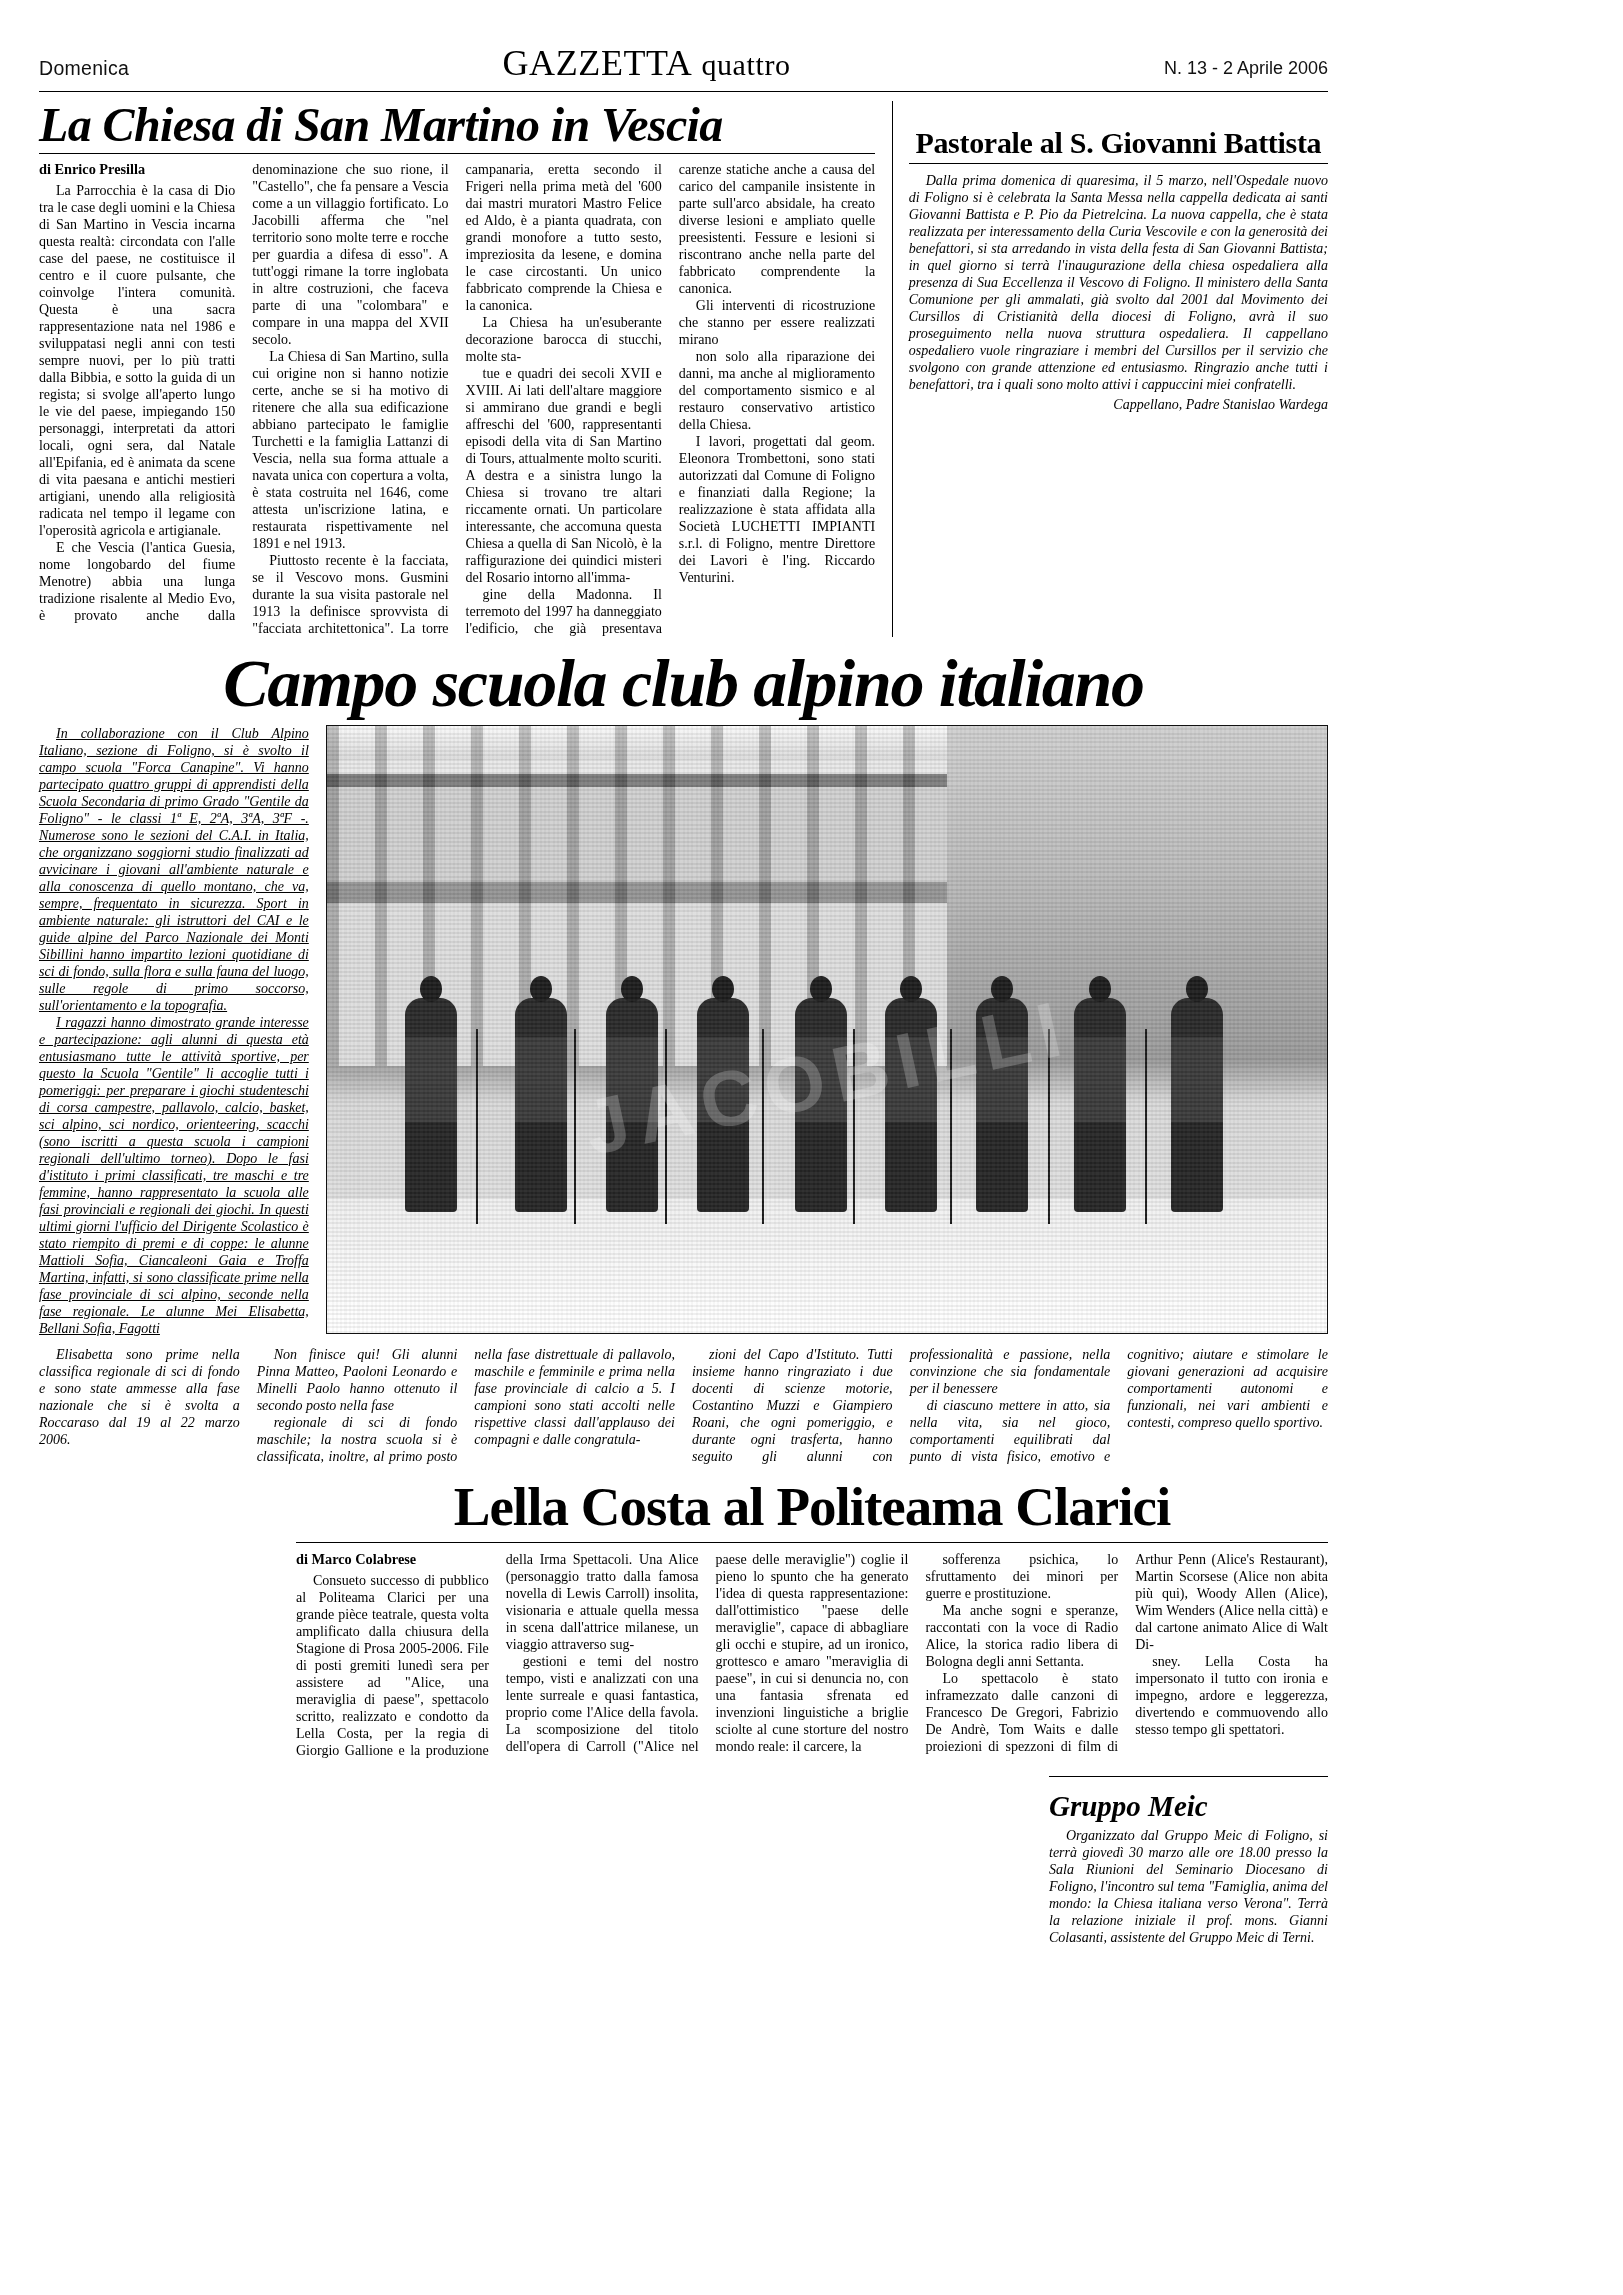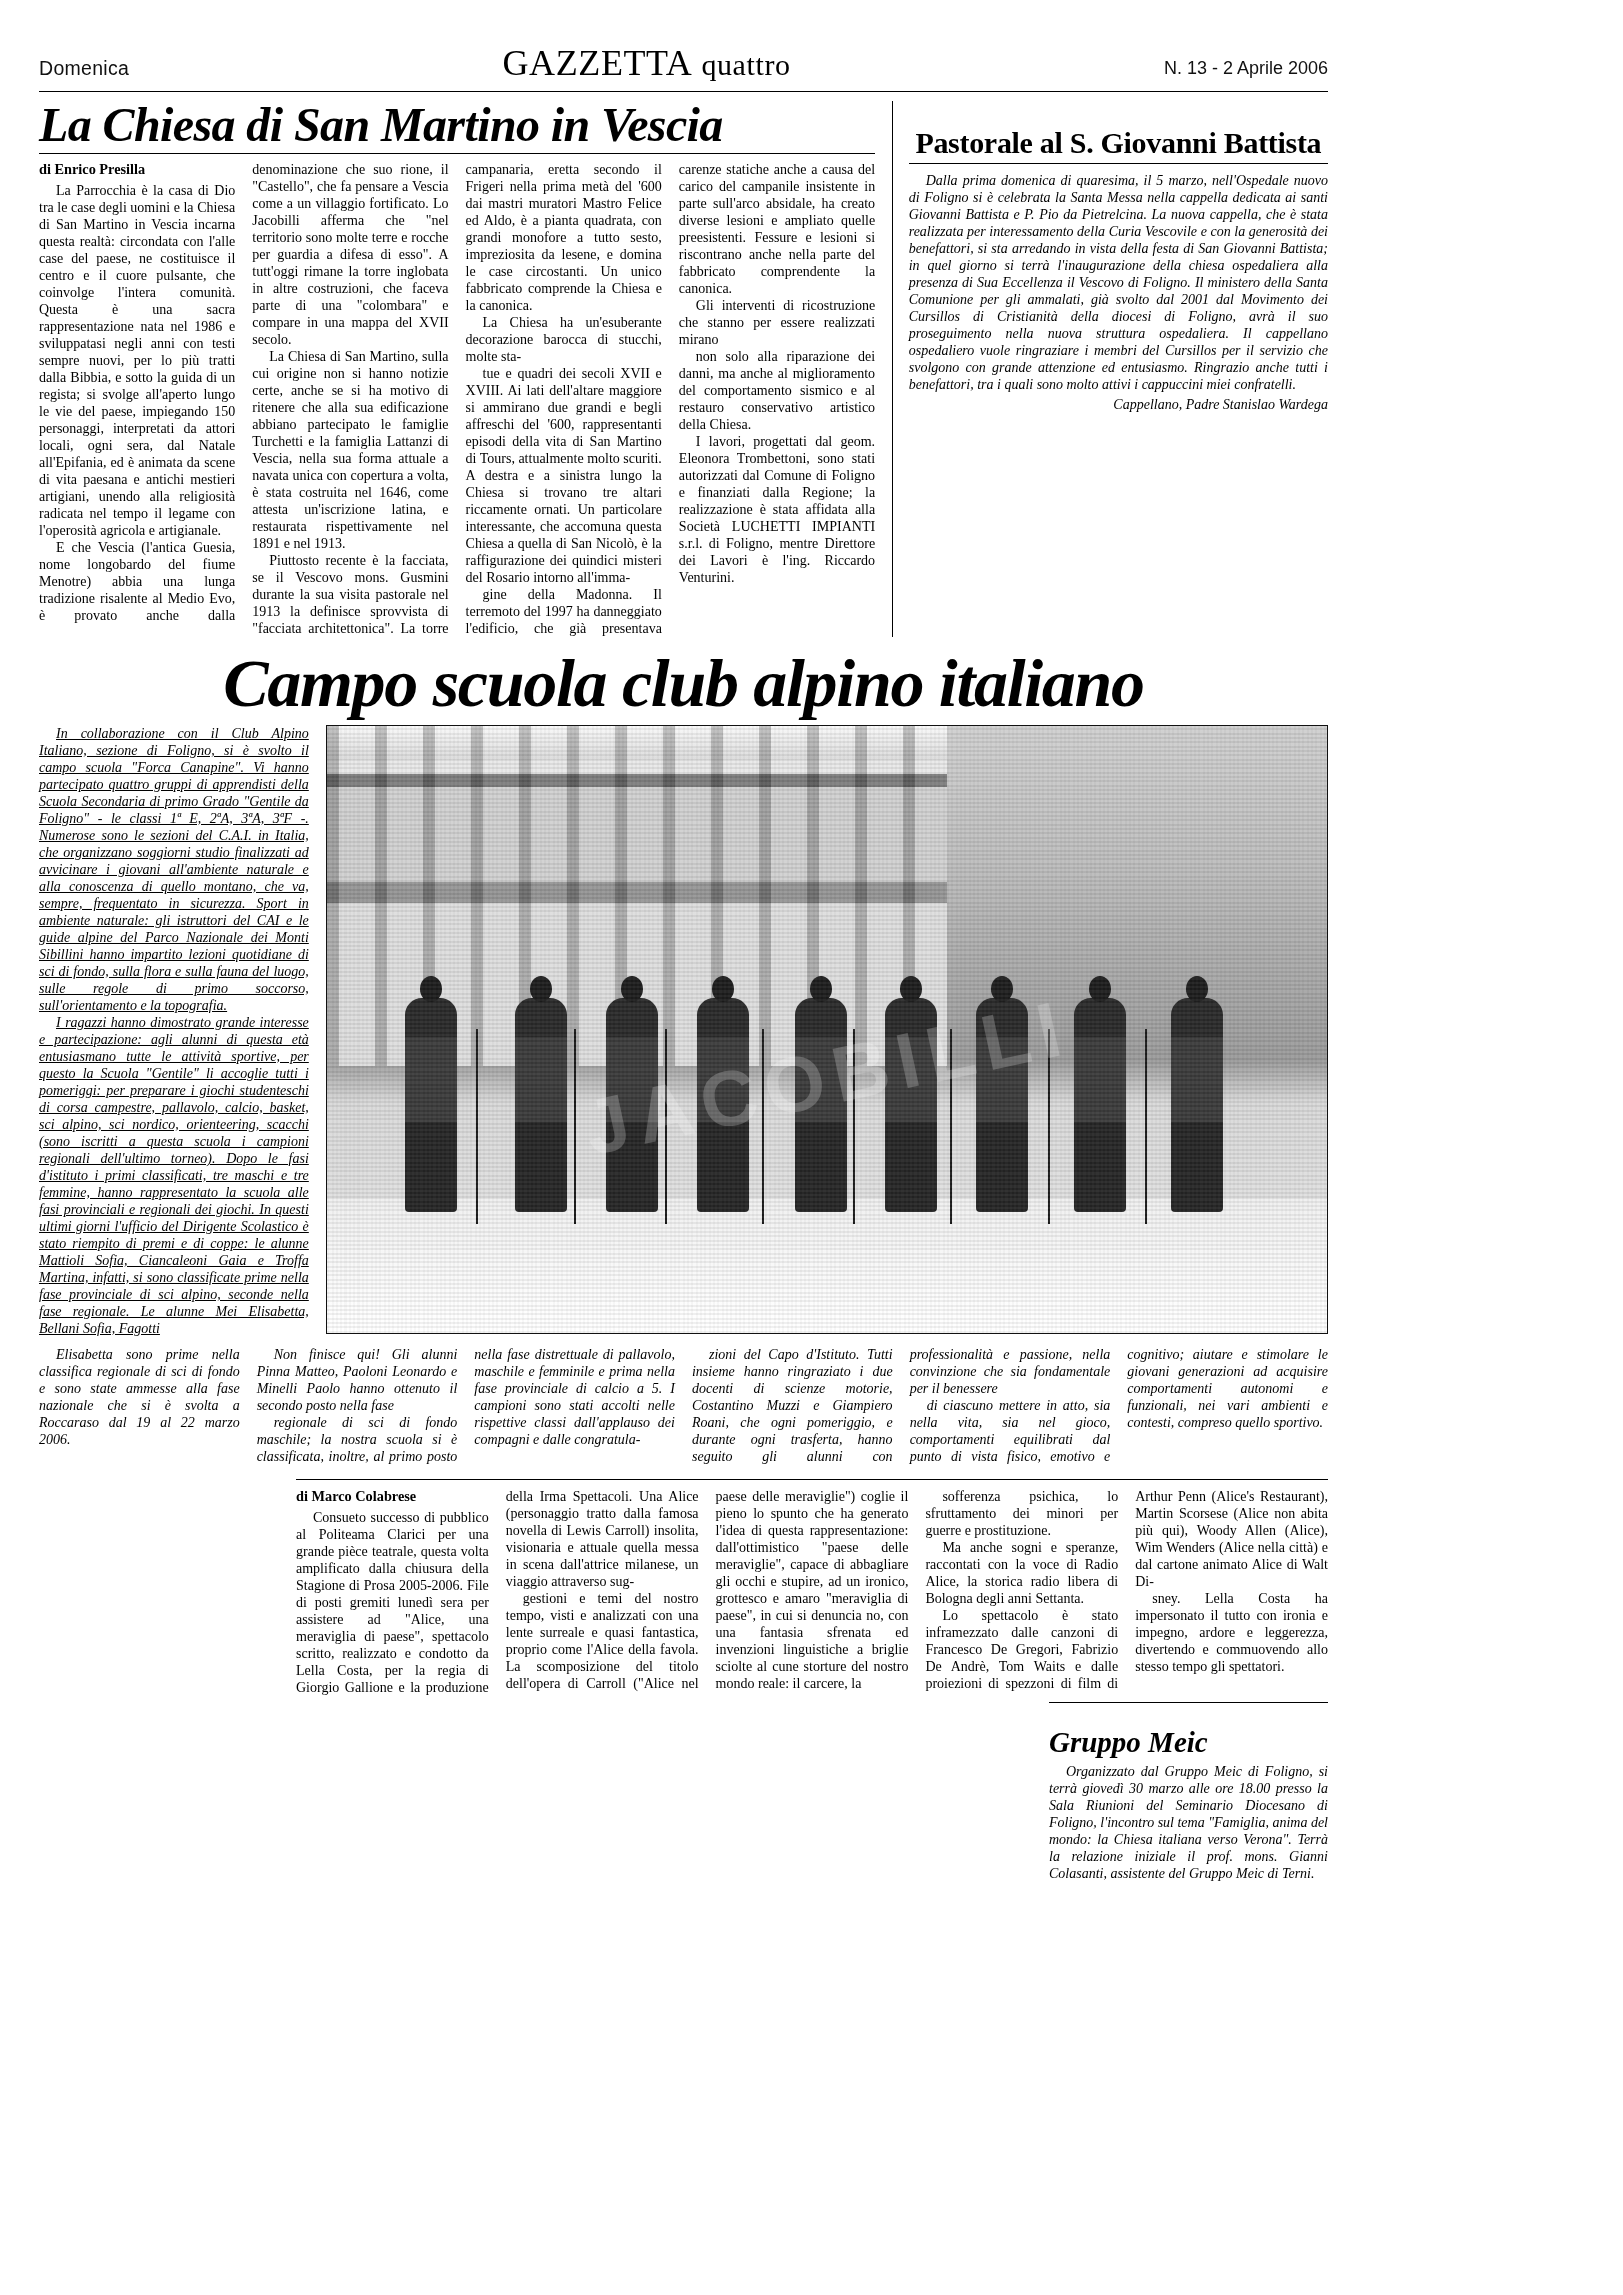--- a/index.html
+++ b/index.html
@@ -232,23 +232,23 @@
   }
   .lella-cols{
     column-count:5;
     column-gap:17px;
     font-size:14px;
     line-height:17px;
     text-align:justify;
   }
   .lella-cols p{margin:0;text-indent:17px;}
   .meic-box{
-    margin-top:6px;
+    margin-top:17px;
     border-top:1.9px solid #000;
-    padding-top:23px;
+    padding-top:13px;
   }
   .meic-title{
     font-family:"Liberation Serif", serif;
     font-weight:bold;
     font-style:italic;
     font-size:29px;
     margin-bottom:3.9px;
   }
   .meic-body{
     font-style:italic;
@@ -347,20 +347,21 @@
     <p>regionale di sci di fondo maschile; la nostra scuola si è classificata, inoltre, al primo posto nella fase distrettuale di pallavolo, maschile e femminile e prima nella fase provinciale di calcio a 5. I campioni sono stati accolti nelle rispettive classi dall'applauso dei compagni e dalle congratula-</p>
     <p>zioni del Capo d'Istituto. Tutti insieme hanno ringraziato i due docenti di scienze motorie, Costantino Muzzi e Giampiero Roani, che ogni pomeriggio, e durante ogni trasferta, hanno seguito gli alunni con professionalità e passione, nella convinzione che sia fondamentale per il benessere</p>
     <p>di ciascuno mettere in atto, sia nella vita, sia nel gioco, comportamenti equilibrati dal punto di vista fisico, emotivo e cognitivo; aiutare e stimolare le giovani generazioni ad acquisire comportamenti autonomi e funzionali, nei vari ambienti e contesti, compreso quello sportivo.</p>
   </div>
 
   <div class="bottom-band">
 
     <div class="bottom-left"></div>
 
     <div class="bottom-right">
+      <h1 class="lella-title">Lella Costa al Politeama Clarici</h1>
       <div class="rule-thin"></div>
       <div class="lella-cols">
         <div class="byline">di Marco Colabrese</div>
         <p>Consueto successo di pubblico al Politeama Clarici per una grande pièce teatrale, questa volta amplificato dalla chiusura della Stagione di Prosa 2005-2006. File di posti gremiti lunedì sera per assistere ad "Alice, una meraviglia di paese", spettacolo scritto, realizzato e condotto da Lella Costa, per la regia di Giorgio Gallione e la produzione della Irma Spettacoli. Una Alice (personaggio tratto dalla famosa novella di Lewis Carroll) insolita, visionaria e attuale quella messa in scena dall'attrice milanese, un viaggio attraverso sug-</p>
         <p>gestioni e temi del nostro tempo, visti e analizzati con una lente surreale e quasi fantastica, proprio come l'Alice della favola. La scomposizione del titolo dell'opera di Carroll ("Alice nel paese delle meraviglie") coglie il pieno lo spunto che ha generato l'idea di questa rappresentazione: dall'ottimistico "paese delle meraviglie", capace di abbagliare gli occhi e stupire, ad un ironico, grottesco e amaro "meraviglia di paese", in cui si denuncia no, con una fantasia sfrenata ed invenzioni linguistiche a briglie sciolte al cune storture del nostro mondo reale: il carcere, la</p>
         <p>sofferenza psichica, lo sfruttamento dei minori per guerre e prostituzione.</p>
         <p>Ma anche sogni e speranze, raccontati con la voce di Radio Alice, la storica radio libera di Bologna degli anni Settanta.</p>
         <p>Lo spettacolo è stato inframezzato dalle canzoni di Francesco De Gregori, Fabrizio De Andrè, Tom Waits e dalle proiezioni di spezzoni di film di Arthur Penn (Alice's Restaurant), Martin Scorsese (Alice non abita più qui), Woody Allen (Alice), Wim Wenders (Alice nella città) e dal cartone animato Alice di Walt Di-</p>
         <p>sney. Lella Costa ha impersonato il tutto con ironia e impegno, ardore e leggerezza, divertendo e commuovendo allo stesso tempo gli spettatori.</p>
       </div>

